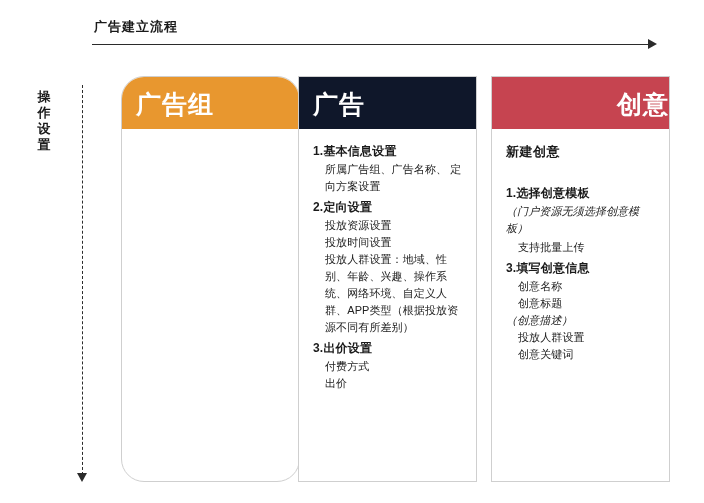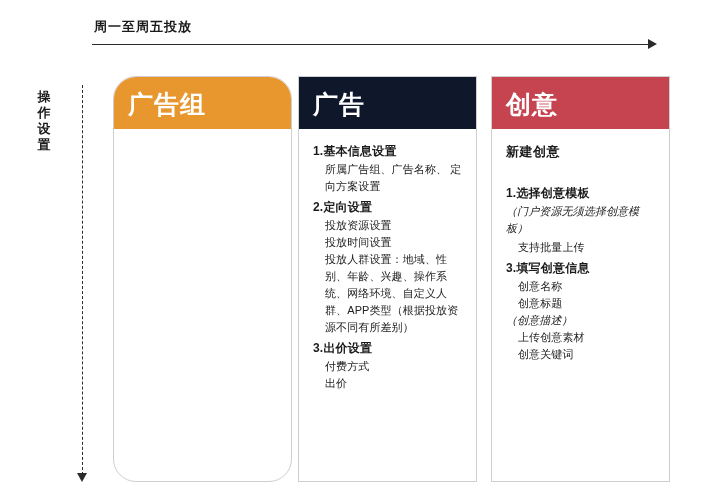--- a/index.html
+++ b/index.html
@@ -101,38 +101,38 @@
   .card {
     position: absolute;
     top: 0;
     width: 179px;
     height: 406px;
     background: #ffffff;
     border: 1px solid #cfcfcf;
     box-sizing: border-box;
     overflow: hidden;
   }
-  .card.c0 { left: 8px; border-radius: 23px; }
+  .card.c0 { left: 16px; border-radius: 23px; }
   .card.c1 { left: 193px; }
   .card.c2 { left: 386px; }
 
   .card-head {
     height: 52px;
     box-sizing: border-box;
     padding: 8px 0 0 14px;
     color: #ffffff;
     font-size: 25px;
     font-weight: bold;
     letter-spacing: 1px;
     line-height: 38px;
     position: relative;
   }
   .card-head.orange { background: #e8972f; }
   .card-head.blue   { background: #0f172a; }
-  .card-head.red    { background: #c64450; }
+  .card-head.red    { background: #c64450; text-align: right; }
 
   .card-body {
     padding: 12px 12px 0 14px;
   }
   .card-subtitle {
     font-size: 13px;
     font-weight: bold;
     margin: 2px 0 22px 0;
     letter-spacing: 0.5px;
   }
@@ -152,21 +152,21 @@
     color: #222222;
     padding-left: 12px;
     letter-spacing: 0.1px;
   }
   .step-sub.noindent { padding-left: 0; font-style: italic; }
 </style>
 </head>
 <body>
 
 <div class="flow-axis">
-  <div class="label">周一至周五投放</div>
+  <div class="label">广告建立流程</div>
   <div class="rule"></div>
   <div class="arrow-h"></div>
 </div>
 
 <div class="ops-axis">
   <div class="label">操作设置</div>
   <div class="rule"></div>
   <div class="arrow-v"></div>
 </div>
 
@@ -214,19 +214,19 @@
         <div class="step-sub noindent">（门户资源无须选择创意模板）</div>
       </div>
       <div class="step">
         <div class="step-sub">支持批量上传</div>
       </div>
       <div class="step">
         <div class="step-title">3.填写创意信息</div>
         <div class="step-sub">创意名称</div>
         <div class="step-sub">创意标题</div>
         <div class="step-sub noindent">（创意描述）</div>
-        <div class="step-sub">上传创意素材</div>
+        <div class="step-sub">投放人群设置</div>
         <div class="step-sub">创意关键词</div>
       </div>
     </div>
   </div>
 
 </div>
 
 </body></html>

